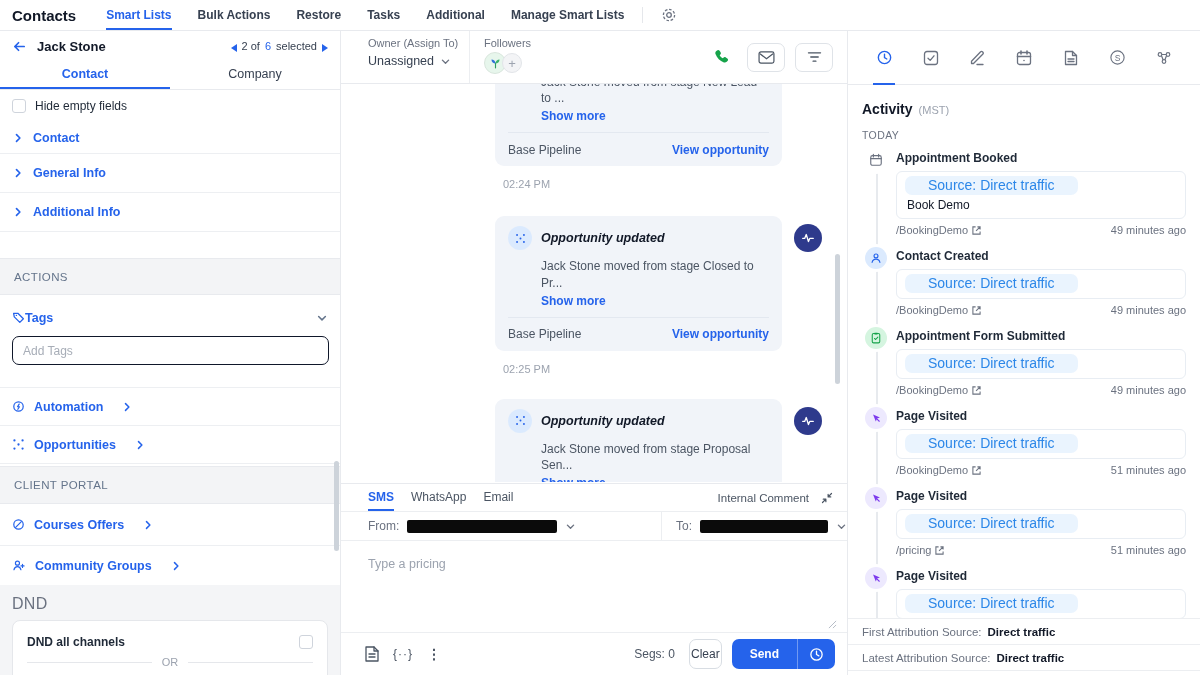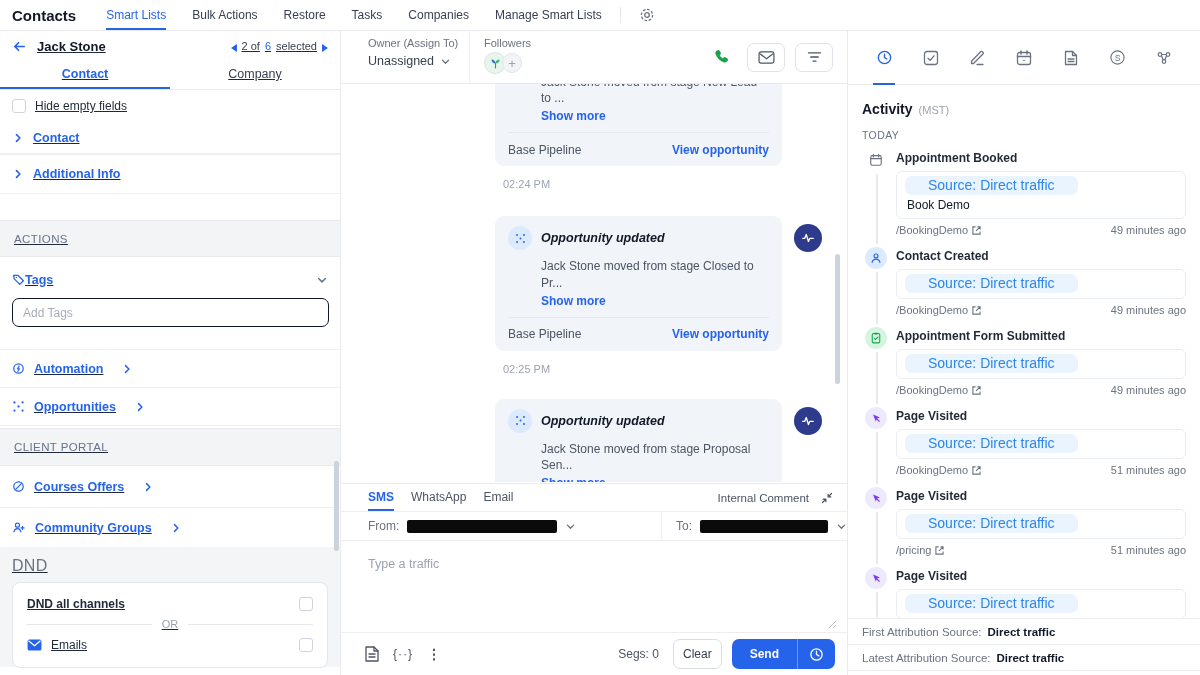--- a/index.html
+++ b/index.html
@@ -3,28 +3,28 @@
 <meta charset="utf-8">
 <style>
   * { margin:0; padding:0; box-sizing:border-box; }
   html,body { width:1200px; height:675px; font-family:"Liberation Sans", sans-serif; background:#fff; }
   .app { position:relative; width:1200px; height:675px; overflow:hidden; background:#fff; color:#1f2937; }
 
   
   .topbar { position:absolute; top:0; left:0; width:1200px; height:31px; background:#fff; border-bottom:1px solid #e8eaee; display:flex; align-items:center; padding-left:12px; z-index:30; }
   .brand { font-size:15px; font-weight:700; color:#111827; margin-right:30px; }
   .nav-tabs { display:flex; height:100%; align-items:center; gap:26px; }
-  .nav-tab { font-size:12px; color:#374151; height:100%; display:flex; align-items:center; cursor:pointer; border-bottom:2px solid transparent; padding-top:2px; }
+  .nav-tab { font-size:12px; color:#374151; height:100%; display:flex; align-items:center; cursor:pointer; border-bottom:2px solid transparent; padding-top:2px;font-weight:bold; }
   .nav-tab.active { color:#2563eb; border-bottom-color:#2563eb; }
   .nav-sep { width:1px; height:16px; background:#e5e7eb; margin:0 18px; }
   .icon { display:inline-flex; align-items:center; justify-content:center; }
   svg { display:block; }
 
   
-  .left-panel { position:absolute; top:31px; left:0; width:341px; height:644px; background:#fff; border-right:1px solid #e8eaee; overflow:hidden;text-decoration:underline; }
+  .left-panel { position:absolute; top:31px; left:0; width:341px; height:644px; background:#fff; border-right:1px solid #e8eaee; overflow:hidden; }
   .lp-header { height:30px; display:flex; align-items:center; padding:0 12px; }
   .lp-name { font-size:13px; font-weight:600; color:#111827; margin-left:10px; flex:1; }
   .pager { display:flex; align-items:flex-end; gap:5px; font-size:11px; color:#374151; }
   .tri { width:0; height:0; border-top:4px solid transparent; border-bottom:4px solid transparent; cursor:pointer; }
   .tri.left { border-right:6px solid #2563eb; }
   .tri.right { border-left:6px solid #2563eb; }
   .lp-tabs { display:flex; height:29px; border-bottom:1px solid #e8eaee; }
   .lp-tab { flex:1; display:flex; align-items:center; justify-content:center; font-size:12.5px; color:#374151; cursor:pointer; border-bottom:2px solid transparent; }
   .lp-tab.active { color:#2563eb; border-bottom-color:#2563eb; font-weight:600; }
   .row { display:flex; align-items:center; padding:0 12px; }
@@ -84,21 +84,21 @@
   .ft-half { display:flex; align-items:center; gap:8px; padding-left:27px; font-size:12px; color:#6b7280; }
   .ft-half.from { width:364px; border-right:1px solid #eceef1; }
   .ft-half.to { flex:1; padding-left:14px; }
   .redact { height:13px; background:#0b0b0b; border-radius:2px; }
   .type-area { position:relative; height:92px; padding:16px 0 0 27px; }
   .type-ph { font-size:12.5px; color:#9ca3af; }
   .resize-h { position:absolute; right:10px; bottom:4px; color:#b6bcc6; }
   .comp-toolbar { position:absolute; left:0; bottom:0; width:100%; height:43px; border-top:1px solid #eceef1; display:flex; align-items:center; padding:0 12px 0 24px; gap:14px; color:#4b5563; }
   .tb-right { margin-left:auto; display:flex; align-items:center; gap:10px; }
   .segs { font-size:12px; color:#4b5563; margin-right:4px; }
-  .btn-clear { height:30px; padding:0 9px; border:1px solid #d8dde3; border-radius:7px; background:#fff; font-size:12px; color:#374151; display:flex; align-items:center; cursor:pointer; font-family:inherit; }
+  .btn-clear { height:30px; padding:0 1px; border:1px solid #d8dde3; border-radius:7px; background:#fff; font-size:12px; color:#374151; display:flex; align-items:center; cursor:pointer; font-family:inherit; }
   .btn-send { height:30px; border:none; border-radius:7px; background:#2563eb; color:#fff; display:flex; align-items:center; cursor:pointer; font-family:inherit; padding:0; }
   .btn-send .lbl { font-size:12px; font-weight:600; padding:0 18px; }
   .btn-send .sep { width:1px; height:30px; background:rgba(255,255,255,.35); }
   .btn-send .clk { padding:0 11px; display:flex; align-items:center; }
 
   
   .right-panel { position:absolute; top:31px; left:847px; width:353px; height:644px; background:#fff; border-left:1px solid #e8eaee; }
   .rp-tabs { height:54px; display:flex; align-items:center; justify-content:space-between; padding:0 24px; border-bottom:1px solid #e8eaee; }
   .rp-tab { position:relative; width:24px; height:54px; display:flex; align-items:center; justify-content:center; color:#6b7280; cursor:pointer; }
   .rp-tab.active { color:#2563eb; }
@@ -132,21 +132,21 @@
 
 <div class="app">
 
   <div class="topbar">
     <div class="brand">Contacts</div>
     <div class="nav-tabs">
       <div class="nav-tab active">Smart Lists</div>
       <div class="nav-tab">Bulk Actions</div>
       <div class="nav-tab">Restore</div>
       <div class="nav-tab">Tasks</div>
-      <div class="nav-tab">Companies</div>
+      <div class="nav-tab">Additional</div>
       <div class="nav-tab">Manage Smart Lists</div>
     </div>
     <div class="nav-sep"></div>
     <span class="icon" style="color:#6b7280">
       <svg width="16" height="16" viewBox="0 0 16 16" fill="none" stroke="currentColor" stroke-width="1.3">
           <circle cx="8" cy="8" r="2.3"></circle>
           <circle cx="8" cy="8" r="5.6" stroke-dasharray="2.6 1.7"></circle>
         </svg>
     </span>
   </div>
@@ -180,20 +180,28 @@
 
     <div class="row fold-row">
       <span class="icon">
           <svg width="12" height="12" viewBox="0 0 16 16" fill="none" stroke="currentColor" stroke-width="2.2" stroke-linecap="round" stroke-linejoin="round">
             <path d="M6 3.5 10.5 8 6 12.5"></path>
           </svg>
         </span>
       <span>Contact</span>
     </div>
     <div class="divider"></div>
+    <div class="row fold-row" style="height:38px">
+      <span class="icon">
+          <svg width="12" height="12" viewBox="0 0 16 16" fill="none" stroke="currentColor" stroke-width="2.2" stroke-linecap="round" stroke-linejoin="round">
+            <path d="M6 3.5 10.5 8 6 12.5"></path>
+          </svg>
+        </span>
+      <span>General Info</span>
+    </div>
     <div class="divider"></div>
     <div class="row fold-row" style="height:38px">
       <span class="icon">
           <svg width="12" height="12" viewBox="0 0 16 16" fill="none" stroke="currentColor" stroke-width="2.2" stroke-linecap="round" stroke-linejoin="round">
             <path d="M6 3.5 10.5 8 6 12.5"></path>
           </svg>
         </span>
       <span>Additional Info</span>
     </div>
     <div class="divider"></div>
@@ -462,21 +470,21 @@
           <span>To:</span>
           <span class="redact" style="width:128px"></span>
           <span class="icon" style="color:#6b7280">
               <svg width="11" height="11" viewBox="0 0 16 16" fill="none" stroke="currentColor" stroke-width="2" stroke-linecap="round" stroke-linejoin="round">
                 <path d="M3.5 6 8 10.5 12.5 6"></path>
               </svg>
             </span>
         </div>
       </div>
       <div class="type-area">
-        <div class="type-ph">Type a traffic</div>
+        <div class="type-ph">Type a pricing</div>
         <span class="resize-h icon">
           <svg width="9" height="9" viewBox="0 0 10 10" stroke="currentColor" stroke-width="1.1">
               <path d="M9 1 1 9M9 5.5 5.5 9"></path>
             </svg>
         </span>
       </div>
       <div class="comp-toolbar">
         <span class="icon">
           <svg width="14" height="16" viewBox="0 0 14 16" fill="none" stroke="currentColor" stroke-width="1.3" stroke-linejoin="round">
               <path d="M1 1h8l4 4v10H1z"></path>

